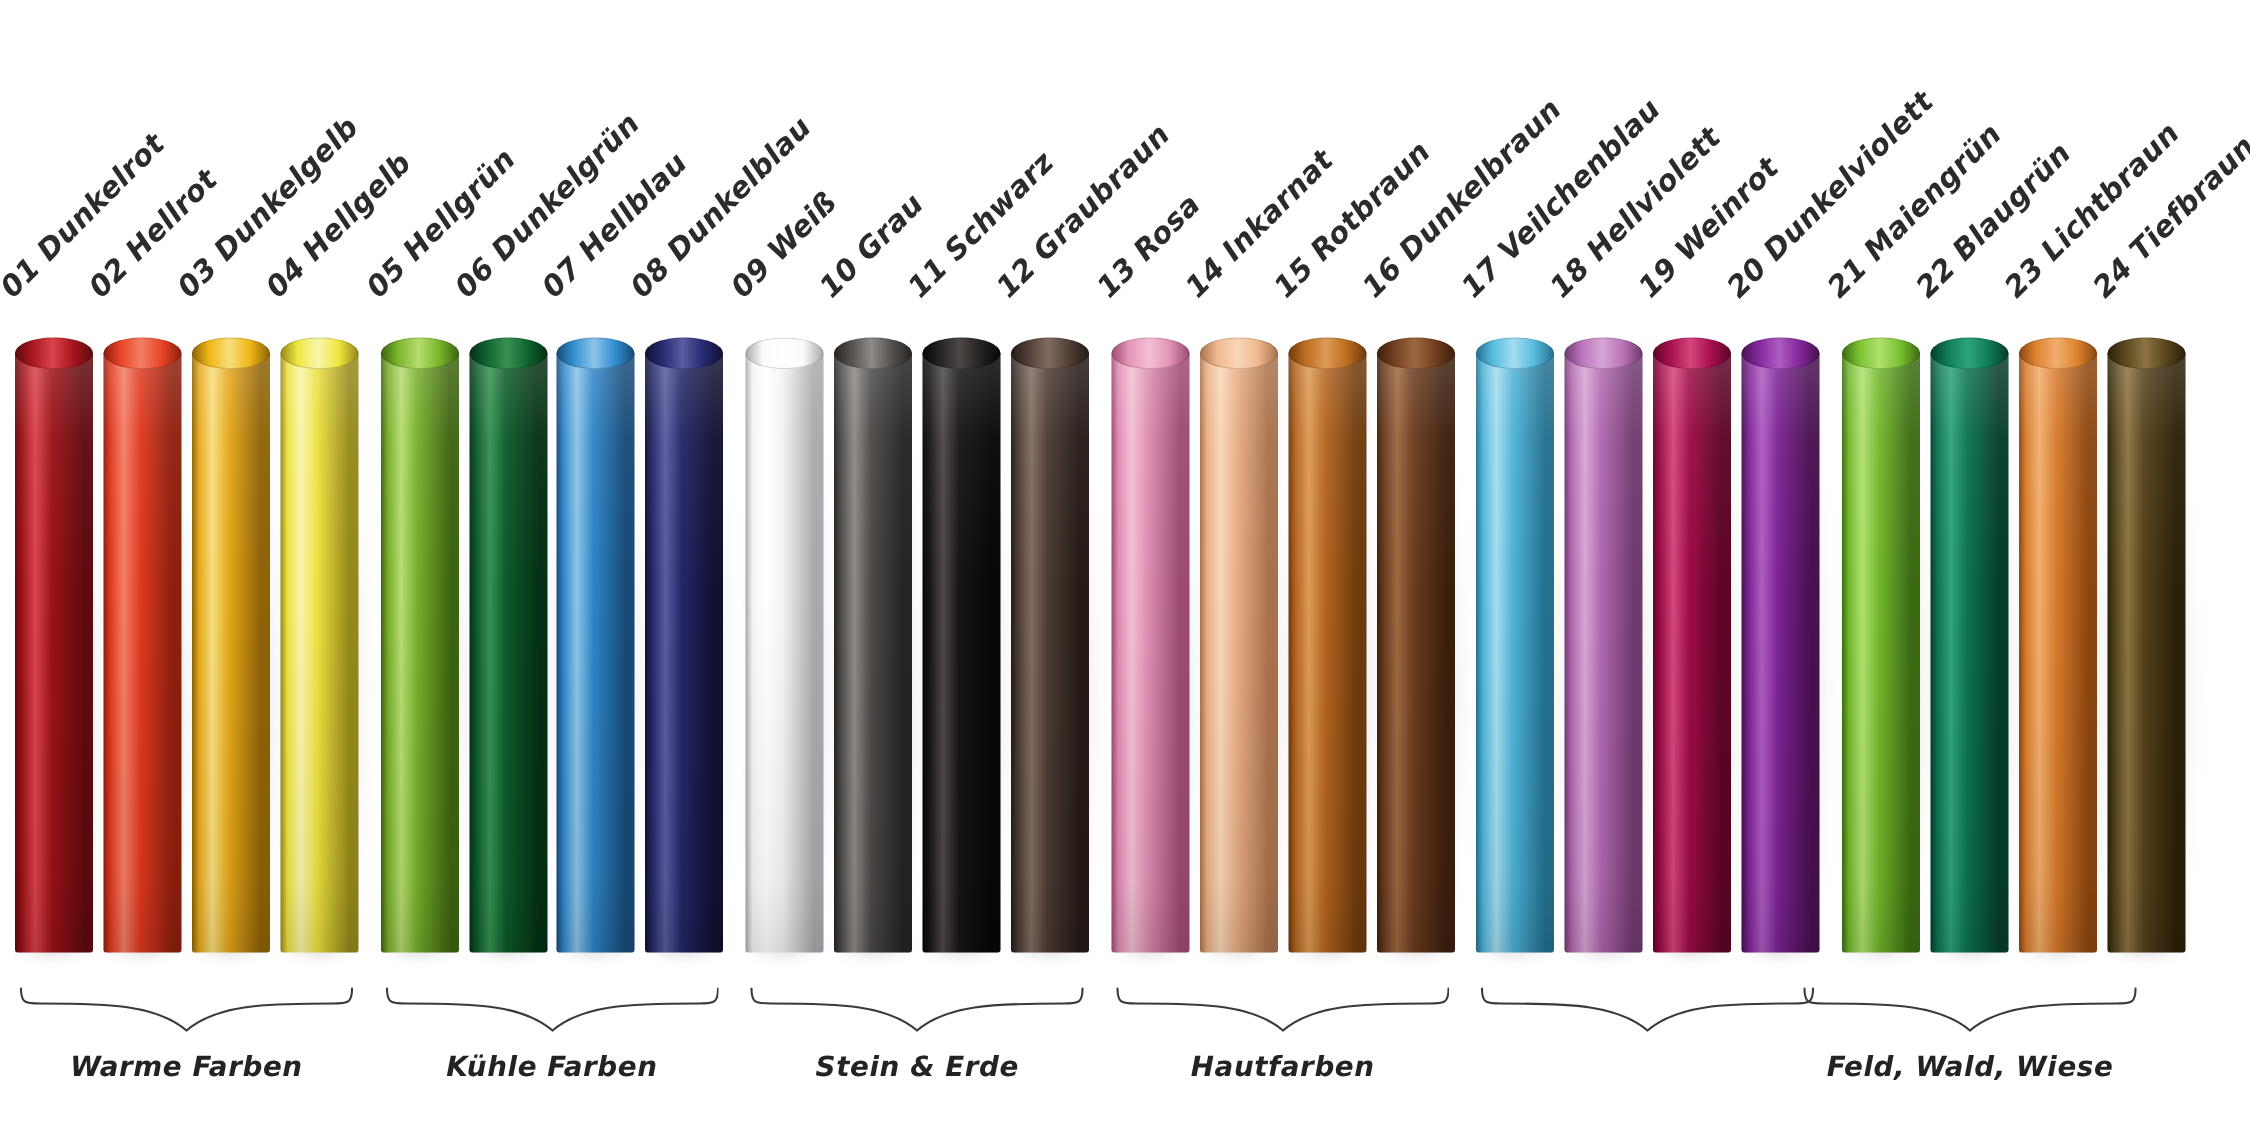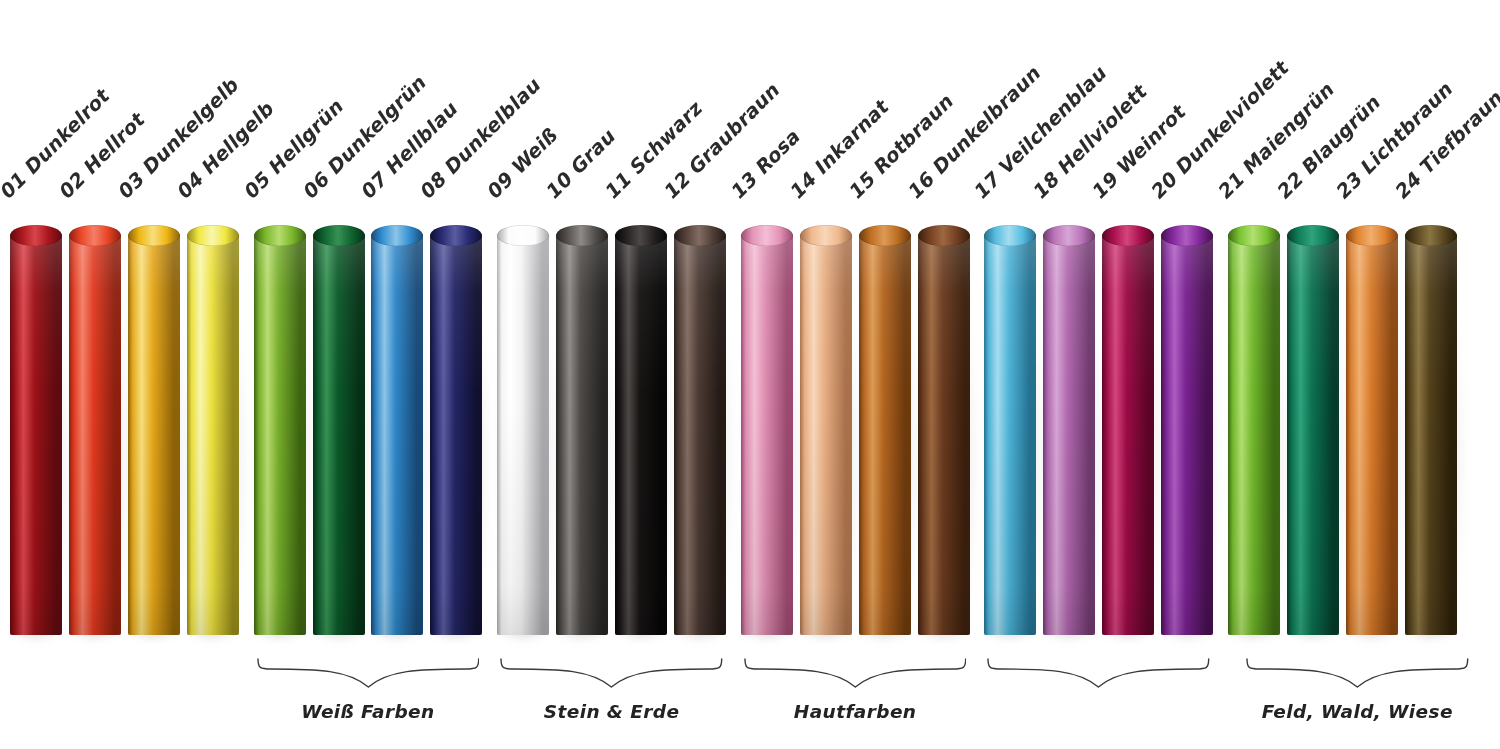--- a/index.html
+++ b/index.html
@@ -318,44 +318,50 @@
         <div class="cr-shadow"></div>
         <div class="cr-base"></div>
         <div class="cr-body" style="background: linear-gradient(to right, rgb(43, 32, 9) 0%, rgb(83, 65, 27) 9%, rgb(138, 116, 65) 26%, rgb(83, 65, 27) 47%, rgb(43, 32, 9) 88%, rgb(43, 32, 9) 100%);"></div>
         <div class="cr-gloss" style="background: linear-gradient(rgba(255, 255, 255, 0.16) 0%, rgba(255, 255, 255, 0.04) 14%, rgba(255, 255, 255, 0) 40%, rgba(0, 0, 0, 0.05) 88%, rgba(0, 0, 0, 0.12) 100%);"></div>
         <div class="cr-cap" style="background: linear-gradient(to right, rgb(43, 32, 9) 0%, rgb(90, 71, 32) 22%, rgb(138, 116, 65) 48%, rgb(90, 71, 32) 74%, rgb(43, 32, 9) 100%);"></div>
         <div class="cr-capline"></div>
       </div>
     </div>
 
   <div class="groups" id="groups">
+      <div class="grp" style="left: 13px; width: 222.7px;">
+        <svg width="222.7" height="32" viewBox="0 0 222.7 32">
+          <path d="M 1 2 C 1 11, 3 12, 14 12 C 61.2425 12, 91.30699999999999 13, 111.35 30 C 131.393 13, 161.45749999999998 12, 208.7 12 C 219.7 12, 221.7 11, 221.7 2" fill="none" stroke="#3a3a3a" stroke-width="1.4" stroke-linecap="round"></path>
+        </svg>
+        <div class="grp-label">Warme Farben</div>
+      </div>
       <div class="grp" style="left: 256.6px; width: 222.7px;">
         <svg width="222.7" height="32" viewBox="0 0 222.7 32">
           <path d="M 1 2 C 1 11, 3 12, 14 12 C 61.2425 12, 91.30699999999999 13, 111.35 30 C 131.393 13, 161.45749999999998 12, 208.7 12 C 219.7 12, 221.7 11, 221.7 2" fill="none" stroke="#3a3a3a" stroke-width="1.4" stroke-linecap="round"></path>
         </svg>
-        <div class="grp-label">Weiß Farben</div>
+        <div class="grp-label">Kühle Farben</div>
       </div>
       <div class="grp" style="left: 743.8px; width: 222.7px;">
         <svg width="222.70000000000005" height="32" viewBox="0 0 222.70000000000005 32">
           <path d="M 1 2 C 1 11, 3 12, 14 12 C 61.242500000000014 12, 91.30700000000002 13, 111.35000000000002 30 C 131.39300000000003 13, 161.45750000000004 12, 208.70000000000005 12 C 219.70000000000005 12, 221.70000000000005 11, 221.70000000000005 2" fill="none" stroke="#3a3a3a" stroke-width="1.4" stroke-linecap="round"></path>
         </svg>
         <div class="grp-label">Hautfarben</div>
       </div>
       <div class="grp" style="left: 500.2px; width: 222.7px;">
         <svg width="222.7" height="32" viewBox="0 0 222.7 32">
           <path d="M 1 2 C 1 11, 3 12, 14 12 C 61.2425 12, 91.30699999999999 13, 111.35 30 C 131.393 13, 161.45749999999998 12, 208.7 12 C 219.7 12, 221.7 11, 221.7 2" fill="none" stroke="#3a3a3a" stroke-width="1.4" stroke-linecap="round"></path>
         </svg>
         <div class="grp-label">Stein &amp; Erde</div>
       </div>
       <div class="grp" style="left: 987.4px; width: 222.7px;">
         <svg width="222.69999999999993" height="32" viewBox="0 0 222.69999999999993 32">
           <path d="M 1 2 C 1 11, 3 12, 14 12 C 61.242499999999986 12, 91.30699999999996 13, 111.34999999999997 30 C 131.39299999999997 13, 161.45749999999995 12, 208.69999999999993 12 C 219.69999999999993 12, 221.69999999999993 11, 221.69999999999993 2" fill="none" stroke="#3a3a3a" stroke-width="1.4" stroke-linecap="round"></path>
         </svg>
       </div>
-      <div class="grp" style="left: 1246px; width: 222.7px;">
+      <div class="grp" style="left: 1202px; width: 222.7px;">
         <svg width="222.70000000000005" height="32" viewBox="0 0 222.70000000000005 32">
           <path d="M 1 2 C 1 11, 3 12, 14 12 C 61.242500000000014 12, 91.30700000000002 13, 111.35000000000002 30 C 131.39300000000003 13, 161.45750000000004 12, 208.70000000000005 12 C 219.70000000000005 12, 221.70000000000005 11, 221.70000000000005 2" fill="none" stroke="#3a3a3a" stroke-width="1.4" stroke-linecap="round"></path>
         </svg>
         <div class="grp-label">Feld, Wald, Wiese</div>
       </div>
     </div>
 
 </div>
 
 </body></html>

